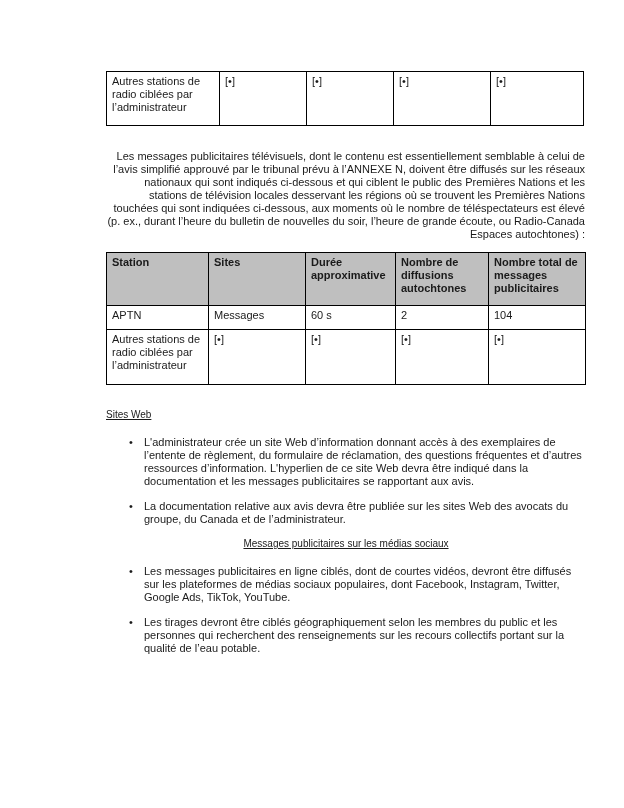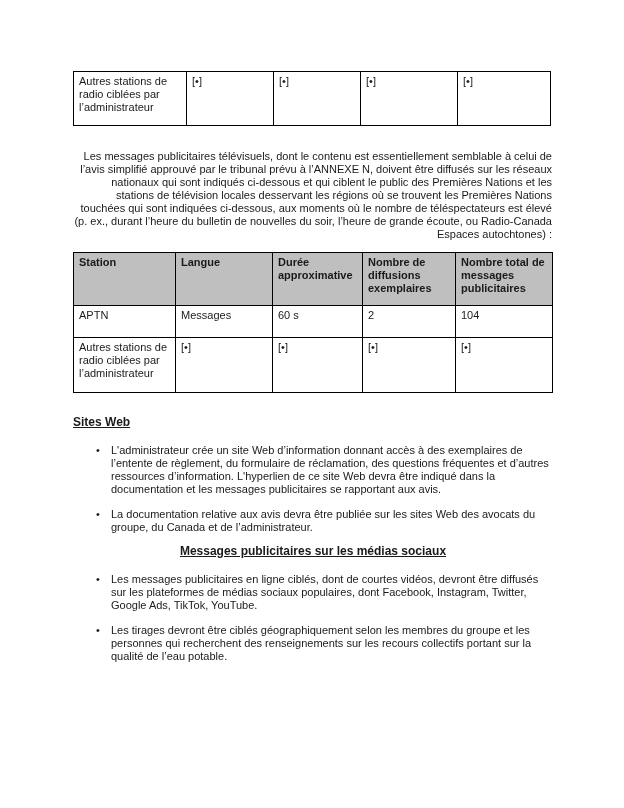--- a/index.html
+++ b/index.html
@@ -8,21 +8,21 @@
     width: 624px;
     height: 808px;
     background: #ffffff;
     overflow: hidden;
     font-family: "Liberation Sans", sans-serif;
     font-size: 11px;
     line-height: 13px;
     color: #1a1a1a;
   }
   .content {
-    padding-left: 73px;
+    padding-left: 106px;
     padding-top: 71px;
     width: 480px;
   }
   table {
     border-collapse: collapse;
     table-layout: fixed;
   }
   td, th {
     border: 1px solid #000000;
     vertical-align: top;
@@ -32,33 +32,33 @@
     overflow: hidden;
   }
   th {
     background: #bfbfbf;
     font-weight: bold;
   }
   .t-cont { width: 477px; }
   .t-cont tr { height: 54px; }
   .t-tv { width: 479px; margin-top: 11px; }
   .t-tv tr.hdr  { height: 53px; }
-  .t-tv tr.r1   { height: 32px; }
+  .t-tv tr.r1   { height: 24px; }
   .t-tv tr.r2   { height: 52px; }
   .t-tv tr.r3   { height: 55px; }
   .para {
     margin-top: 24px;
     width: 479px;
     text-align: right;
   }
   .doc-heading {
     text-decoration: underline;
     margin: 0;
-    font-size: 12px;
-    font-weight: bold;
+    font-size: 10px;
+    font-weight: normal;
   }
   .h-s1 { margin-top: 23px; }
   .h-s2 { margin-top: 11px; text-align: center; }
   .bullets { margin-top: 15px; }
   .bullet-item {
     display: flex;
     margin-left: 23px;
   }
   .bullet-item + .bullet-item { margin-top: 12px; }
   .marker { width: 15px; flex: none; }
@@ -95,23 +95,23 @@
       <colgroup>
         <col style="width:102px">
           <col style="width:97px">
           <col style="width:90px">
           <col style="width:93px">
           <col style="width:97px">
       </colgroup>
       <tbody>
           <tr class="hdr">
         <th>Station</th>
-        <th>Langue</th>
+        <th>Sites</th>
         <th>Durée approximative</th>
-        <th>Nombre de diffusions exemplaires</th>
+        <th>Nombre de diffusions autochtones</th>
         <th>Nombre total de messages publicitaires</th>
       </tr>
       <tr class="r1">
         <td>APTN</td>
         <td>Messages</td>
         <td>60 s</td>
         <td>2</td>
         <td>104</td>
       </tr>
       <tr class="r3">
@@ -137,18 +137,18 @@
     </div>
 
     <div class="doc-heading h-s2">Messages publicitaires sur les médias sociaux</div>
     <div class="bullets">
       <div class="bullet-item">
         <span class="marker">•</span>
         <span class="btext">Les messages publicitaires en ligne ciblés, dont de courtes vidéos, devront être diffusés sur les plateformes de médias sociaux populaires, dont Facebook, Instagram, Twitter, Google Ads, TikTok, YouTube.</span>
       </div>
       <div class="bullet-item">
         <span class="marker">•</span>
-        <span class="btext">Les tirages devront être ciblés géographiquement selon les membres du groupe et les personnes qui recherchent des renseignements sur les recours collectifs portant sur la qualité de l’eau potable.</span>
+        <span class="btext">Les tirages devront être ciblés géographiquement selon les membres du public et les personnes qui recherchent des renseignements sur les recours collectifs portant sur la qualité de l’eau potable.</span>
       </div>
     </div>
 
   </div>
 </div>
 
 </body></html>

